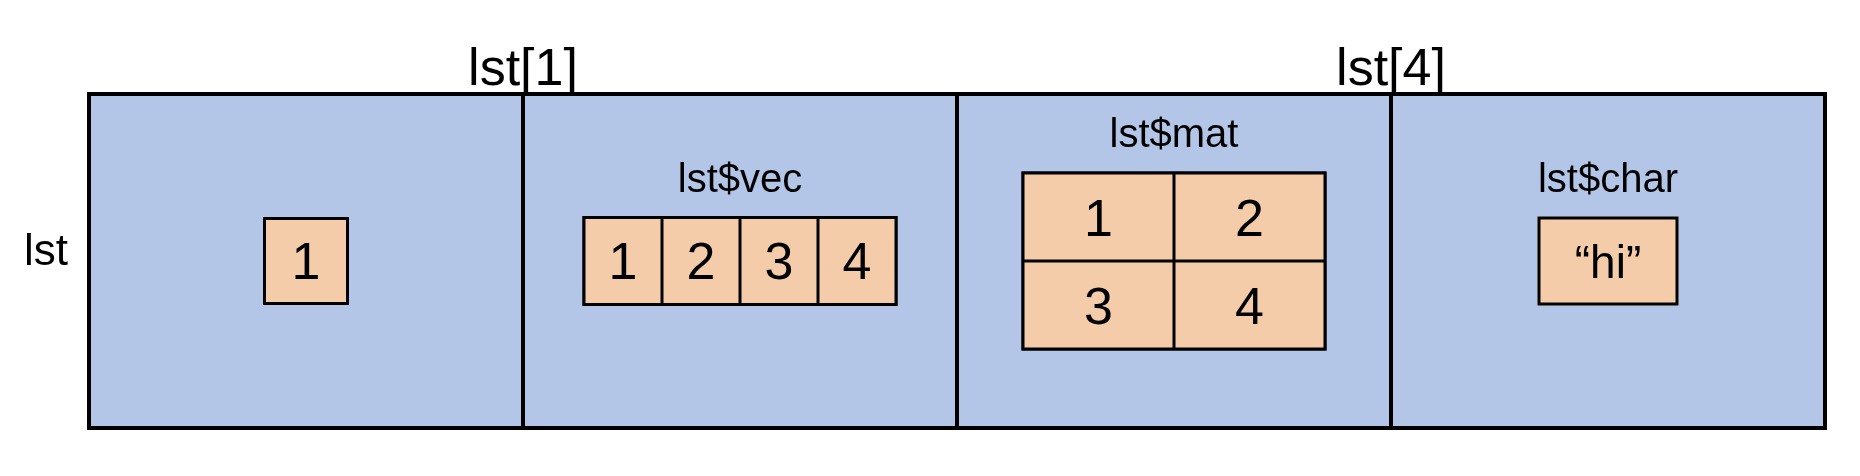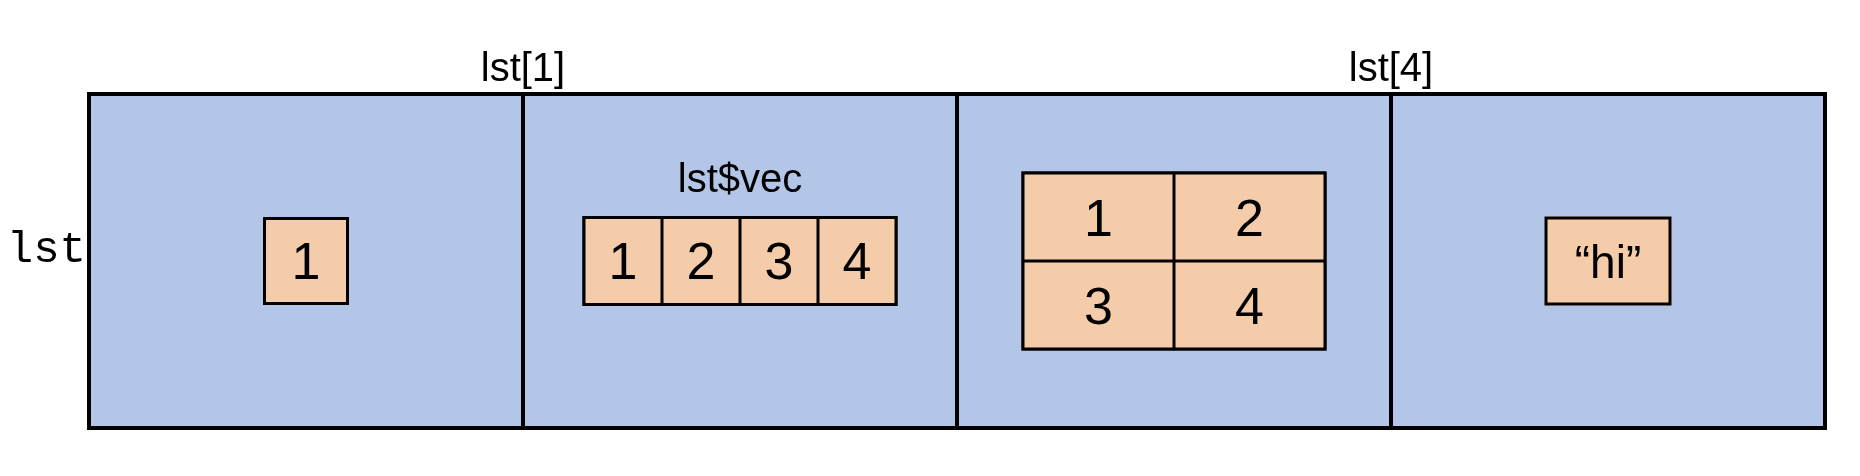--- a/index.html
+++ b/index.html
@@ -15,39 +15,38 @@
     color: #000;
     overflow: hidden;
   }
   .canvas { position: relative; width: 1860px; height: 476px; }
 
   
   .list-label {
     position: absolute;
     left: 6px; top: 228px;
     width: 80px;
-    text-align: right;
+    text-align: center;
     font-size: 44px;
     line-height: 1;
-    font-family: Liberation Mono, monospace;
   }
 
   
   .header-row {
     position: absolute;
     left: 89px; top: 24px;
     width: 1736px; height: 54px;
     display: flex;
   }
   .header-cell {
     flex: 1;
     display: flex;
     align-items: center;
     justify-content: center;
-    font-size: 40px;
+    font-size: 52px;
     line-height: 1;
     margin-top: 32px;
   }
 
   
   .list-box {
     position: absolute;
     left: 87px; top: 92px;
     width: 1740px; height: 338px;
     border: 4px solid var(--border);
@@ -108,21 +107,21 @@
     background: var(--border);
   }
   .matrix .mcell {
     background: var(--orange);
     display: flex; align-items: center; justify-content: center;
     font-size: 52px;
   }
 
   
   .char-box {
-    width: 127px; height: 89px;
+    width: 141px; height: 89px;
     border: 3px solid var(--border);
     background: var(--orange);
     display: flex; align-items: center; justify-content: center;
     font-size: 46px;
   }
 </style>
 </head>
 <body>
 
 <div class="canvas">
@@ -154,36 +153,38 @@
         <div class="vcell">
           <span>3</span>
         </div>
         <div class="vcell">
           <span>4</span>
         </div>
       </div>
     </div>
 
     <div class="section">
+      <div class="element-label" style="--half:90px">lst$mat</div>
       <div class="shape matrix">
         <div class="mcell">
           <span>1</span>
         </div>
         <div class="mcell">
           <span>2</span>
         </div>
         <div class="mcell">
           <span>3</span>
         </div>
         <div class="mcell">
           <span>4</span>
         </div>
       </div>
     </div>
 
     <div class="section">
+      <div class="element-label" style="--half:45px">lst$char</div>
       <div class="shape char-box">
         <span>“hi”</span>
       </div>
     </div>
 
   </div>
 </div>
 
 </body></html>

